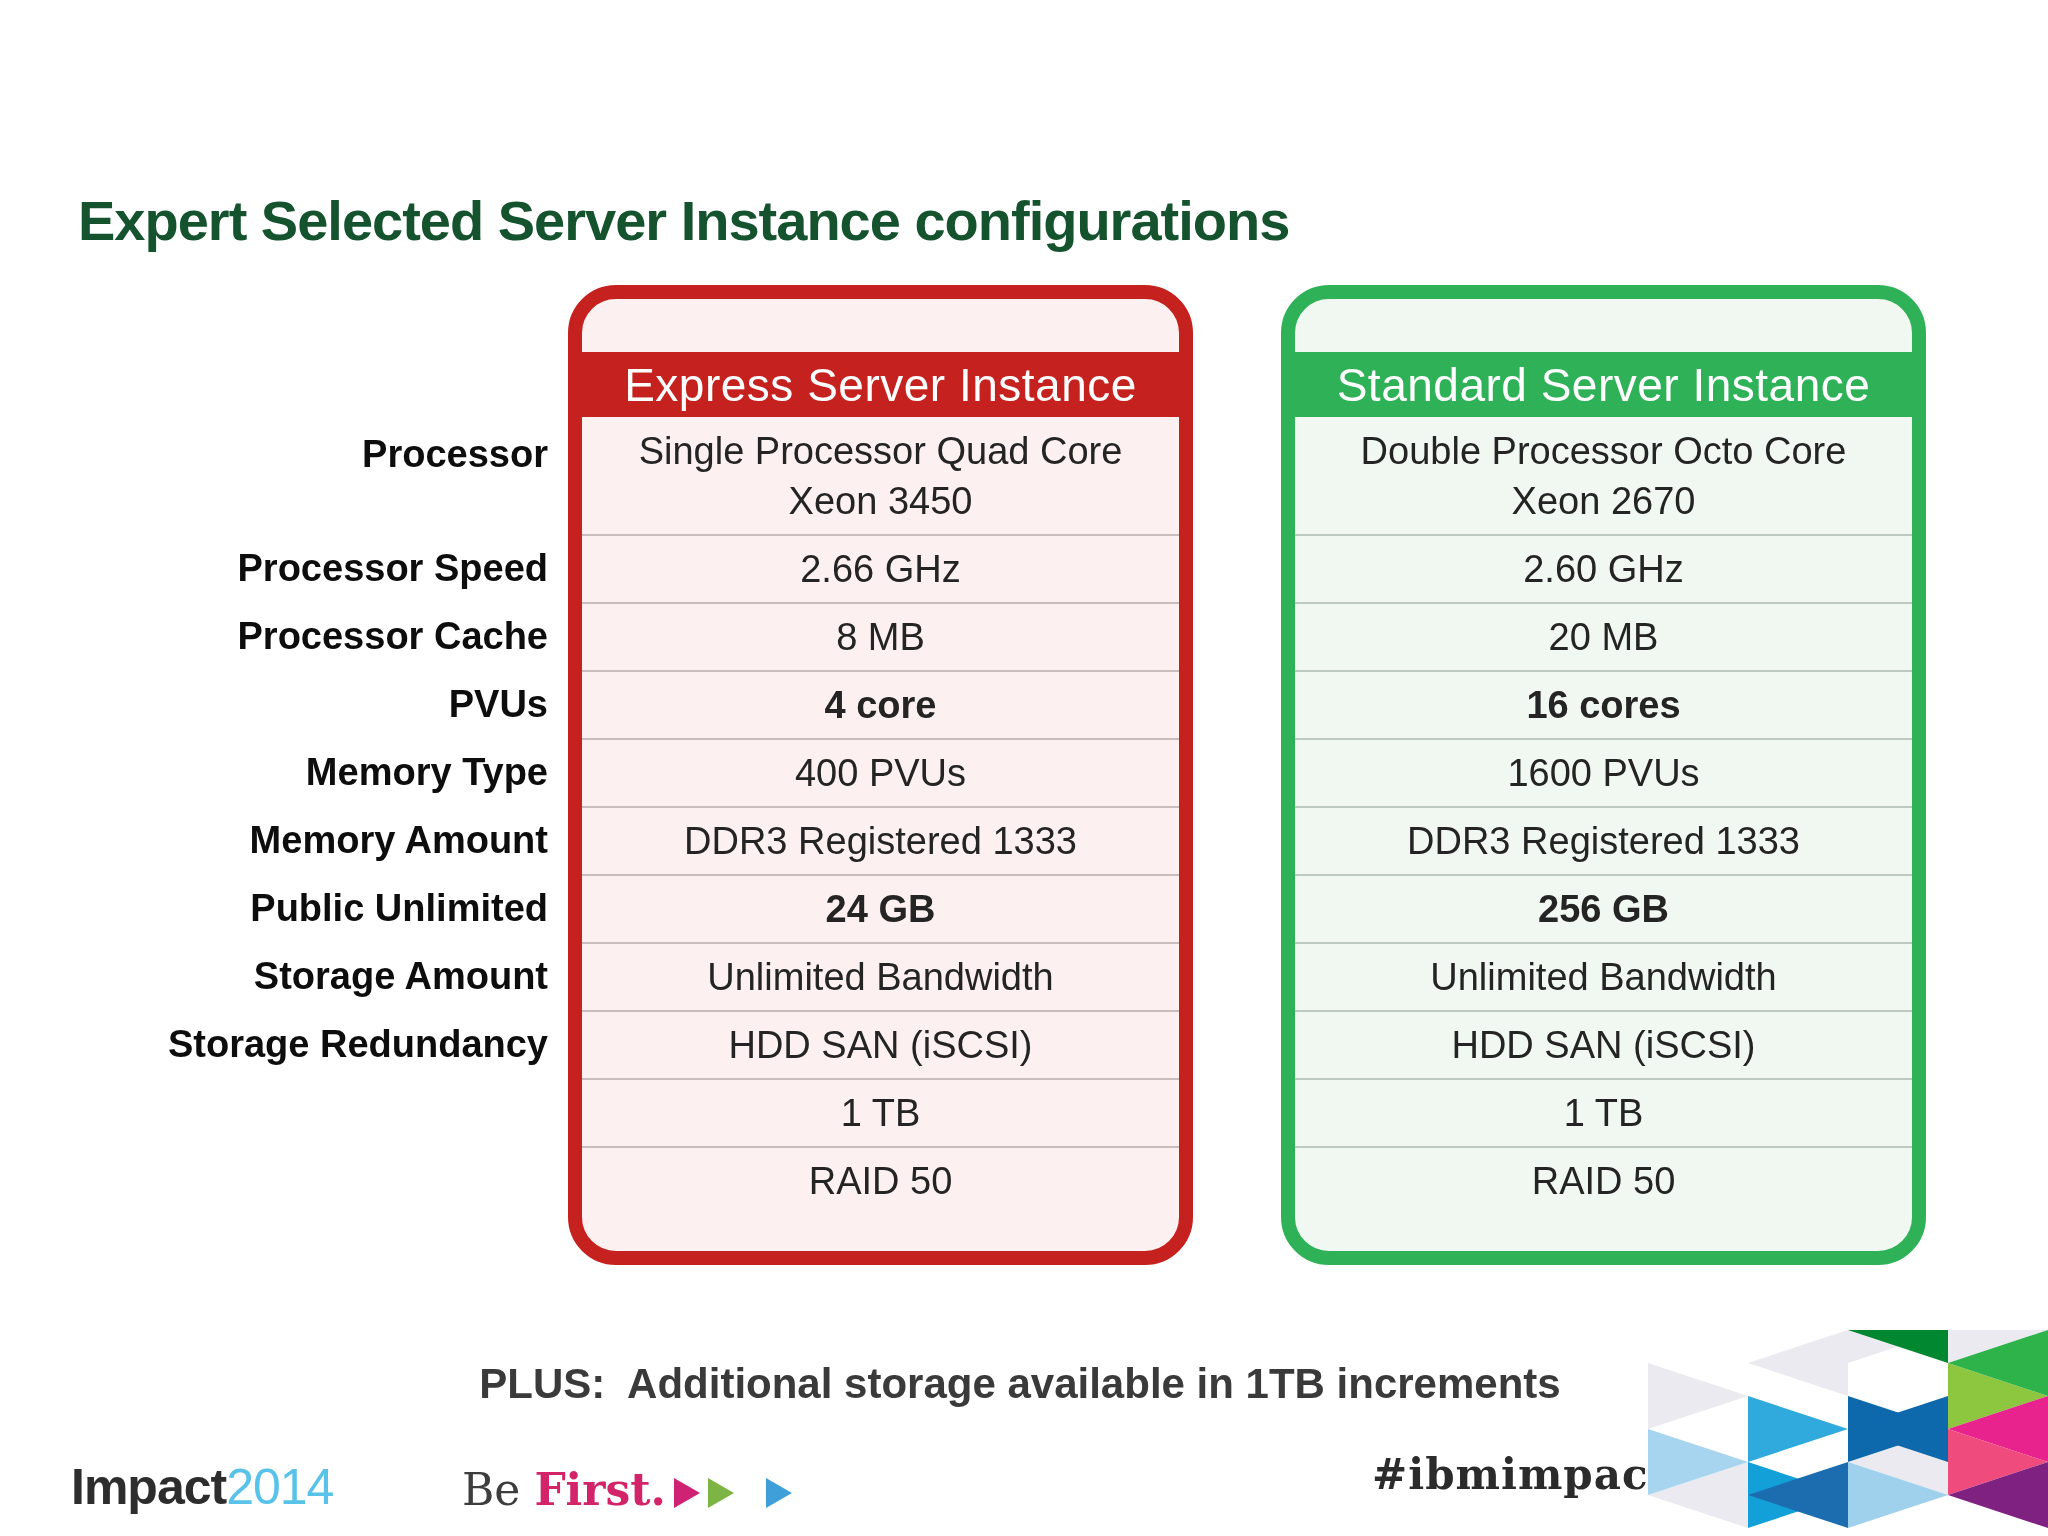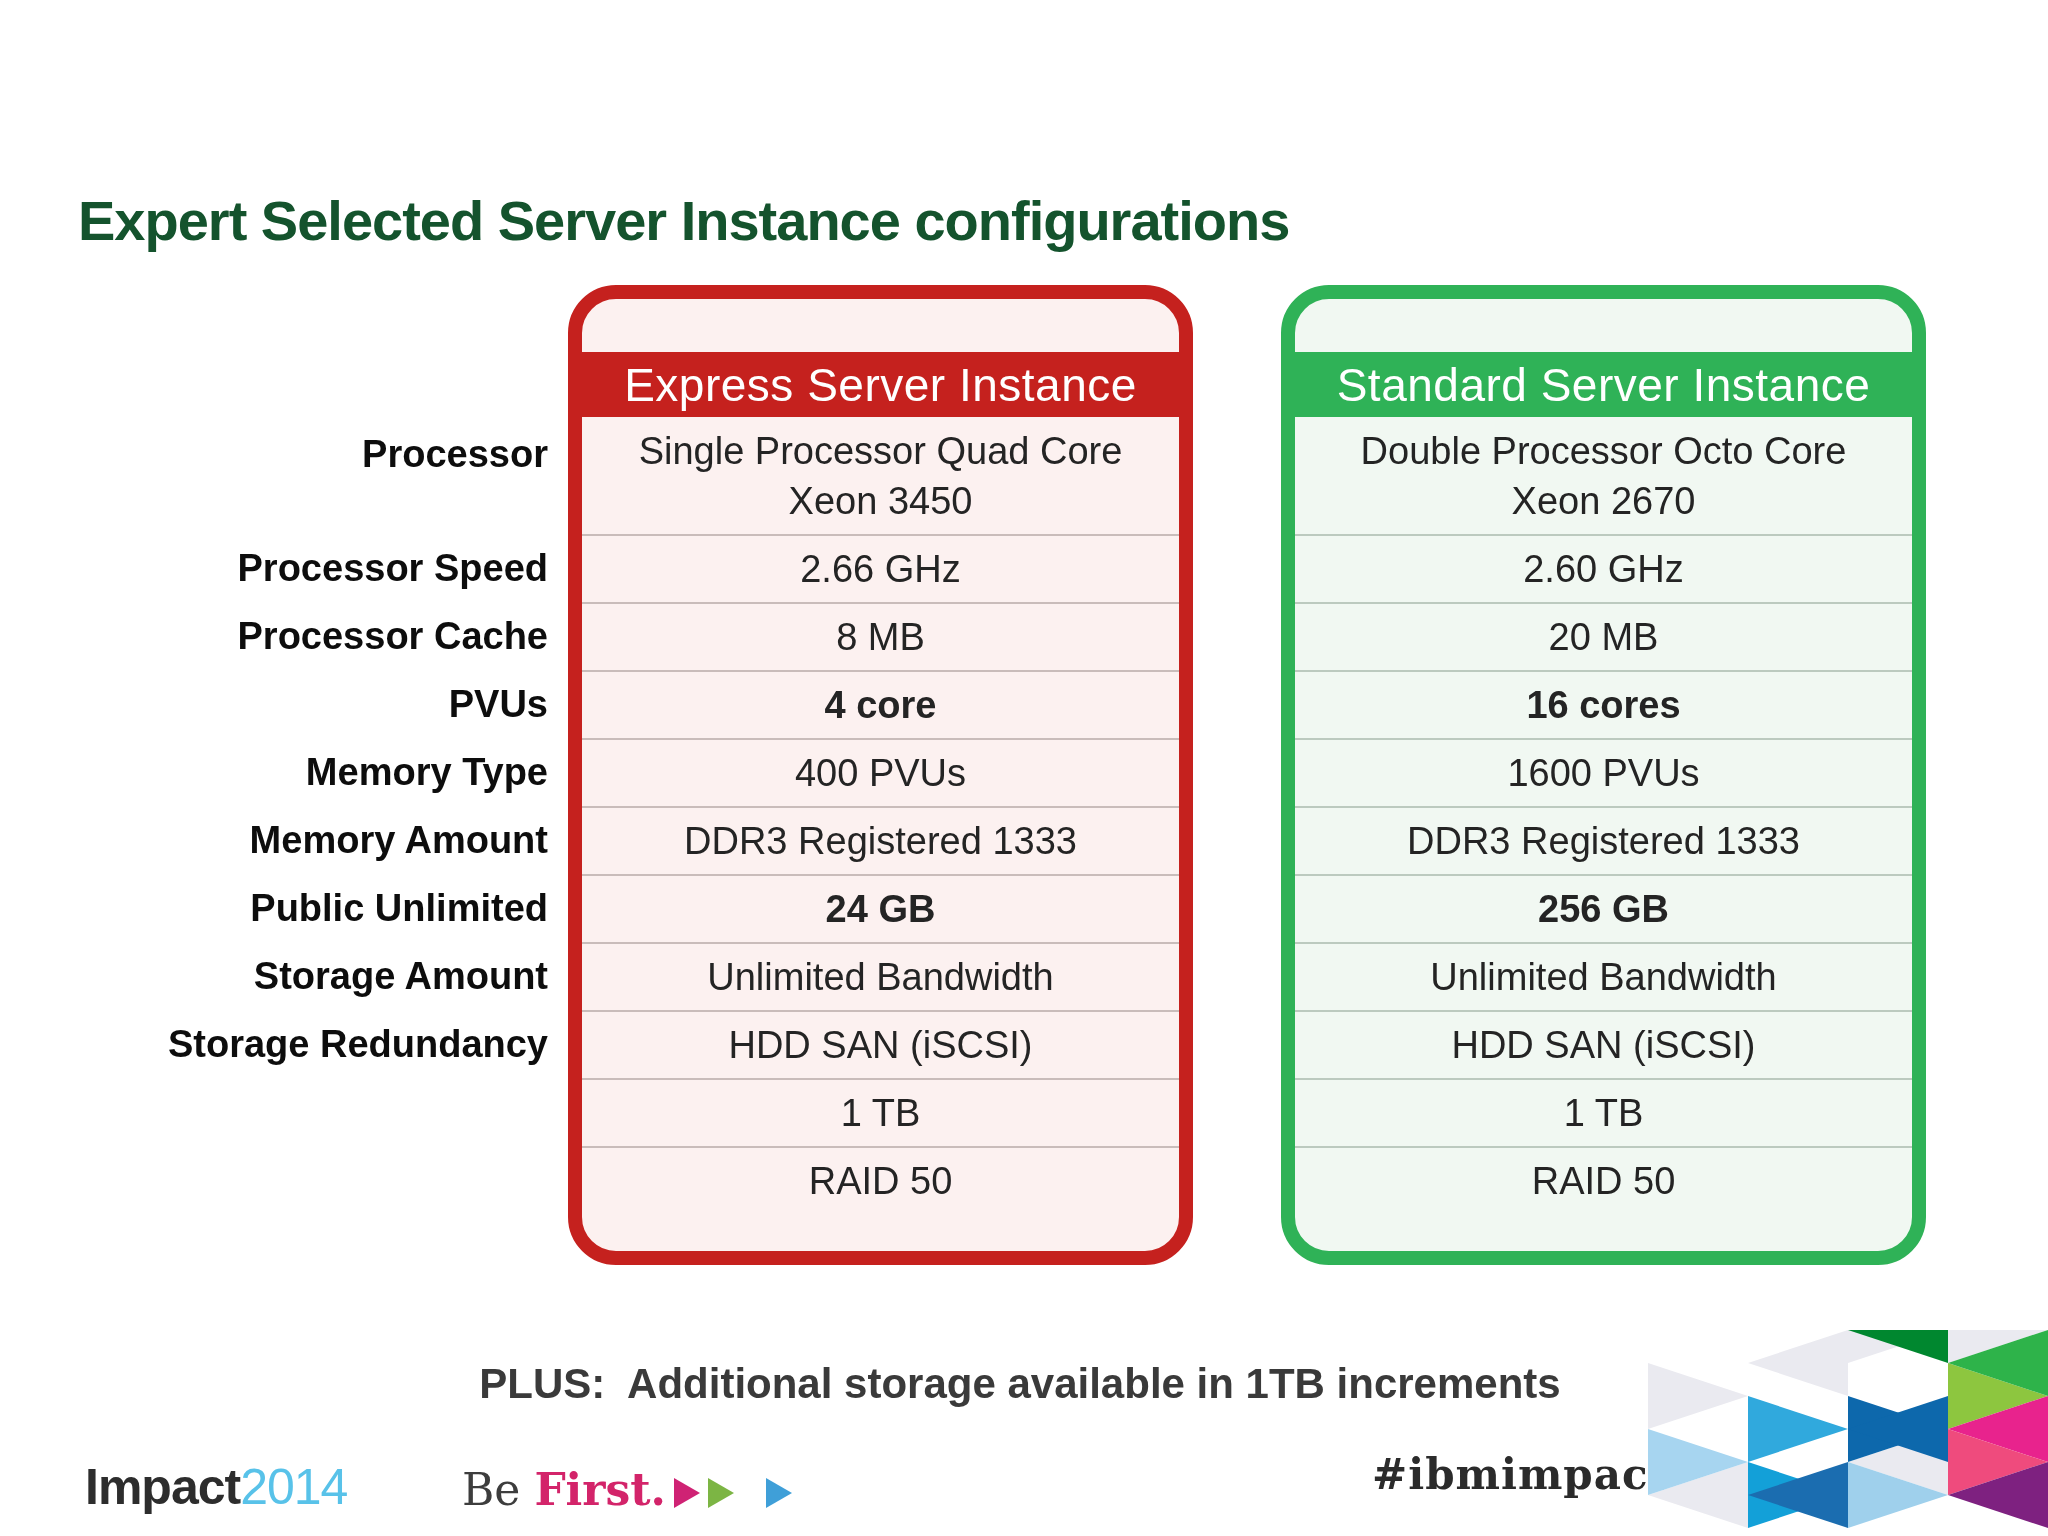--- a/index.html
+++ b/index.html
@@ -24,21 +24,21 @@
                color:#ffffff;font-size:46px;font-weight:400;letter-spacing:0.5px;white-space:nowrap;}
   .cell{height:68px;display:flex;flex-direction:column;align-items:center;justify-content:center;
         font-size:38px;color:#242424;border-top:2px solid #c9bcba;line-height:50px;text-align:center;}
   .standard .cell{border-top-color:#bccabf;}
   .cell.first{height:117px;border-top:none;}
   .cell.bold{font-weight:bold;}
 
   .plus-note{position:absolute;left:130px;top:1360px;width:1780px;text-align:center;
              font-size:42px;font-weight:bold;color:#3a3a3a;white-space:pre;}
 
-  .brand{position:absolute;left:85px;top:1458px;font-size:50px;letter-spacing:-1px;white-space:nowrap;}
+  .brand{position:absolute;left:71px;top:1458px;font-size:50px;letter-spacing:-1px;white-space:nowrap;}
   .brand .impact{font-weight:bold;color:#2d2d2d;}
   .brand .year{font-weight:normal;color:#58c2e9;}
 
   .tagline{position:absolute;left:462px;top:1464px;font-size:44px;
            font-family:"DejaVu Serif","Liberation Serif",serif;white-space:nowrap;}
   .tagline .be{color:#3d3d3d;}
   .tagline .first{color:#d3246a;font-weight:bold;}
   .tri{display:inline-block;width:0;height:0;border-style:solid;
        border-width:15px 0 15px 26px;border-color:transparent;vertical-align:-3px;margin-left:8px;}
   .tri-magenta{border-left-color:#cf2274;}

